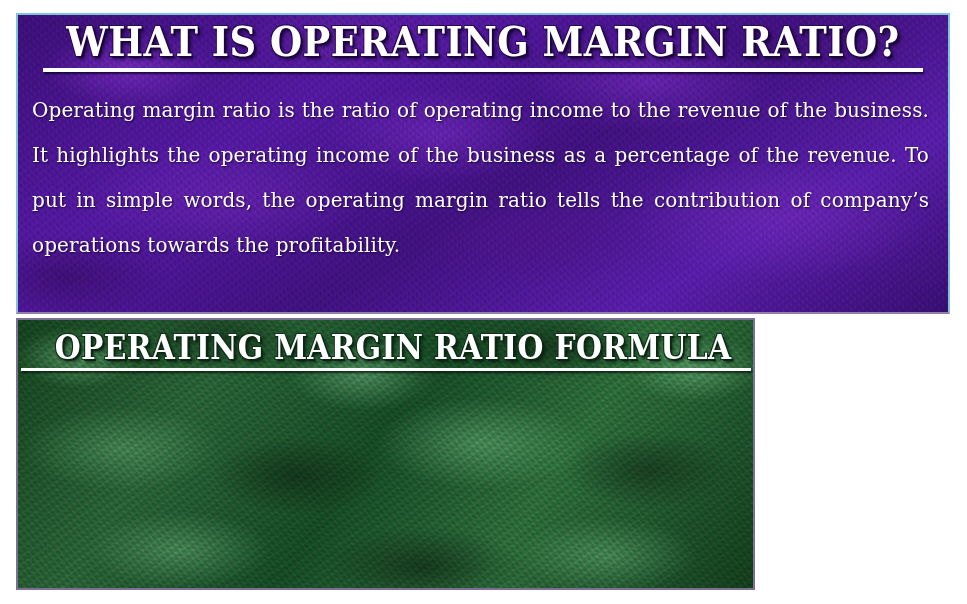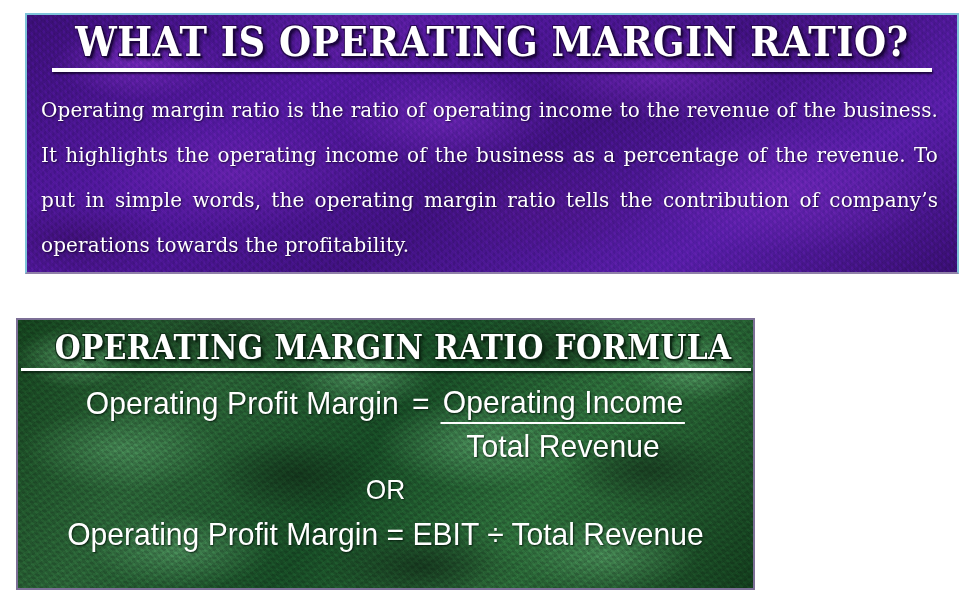--- a/index.html
+++ b/index.html
@@ -21,38 +21,37 @@
     background: #ffffff;
     box-sizing: border-box;
   }
 
   
   .panel-purple {
     position: absolute;
     left: 16px;
     top: 13px;
     width: 934px;
-    height: 261px;
+    height: 301px;
     box-sizing: border-box;
     border: 2px solid #7ec3d9;
     border-bottom: 2px solid #8f80a8;
     background-color: #4a158c;
     background-image:
       radial-gradient(ellipse 120px 55px at 12% 18%, rgba(118,44,186,0.85), rgba(118,44,186,0) 70%),
       radial-gradient(ellipse 150px 60px at 36% 8%, rgba(96,32,160,0.9), rgba(96,32,160,0) 72%),
       radial-gradient(ellipse 170px 70px at 68% 22%, rgba(112,40,180,0.8), rgba(112,40,180,0) 72%),
       radial-gradient(ellipse 130px 60px at 88% 10%, rgba(74,20,132,0.95), rgba(74,20,132,0) 70%),
       radial-gradient(ellipse 190px 80px at 22% 62%, rgba(104,36,172,0.8), rgba(104,36,172,0) 72%),
       radial-gradient(ellipse 160px 70px at 55% 75%, rgba(78,22,138,0.9), rgba(78,22,138,0) 72%),
       radial-gradient(ellipse 200px 85px at 82% 68%, rgba(110,40,178,0.75), rgba(110,40,178,0) 74%),
       radial-gradient(ellipse 140px 60px at 5%  88%, rgba(62,16,116,0.95), rgba(62,16,116,0) 72%),
       radial-gradient(ellipse 150px 65px at 45% 40%, rgba(124,48,196,0.55), rgba(124,48,196,0) 72%),
       linear-gradient(150deg, #3d1078 0%, #551aa0 30%, #41127f 55%, #5a1fa8 78%, #3a0f72 100%);
     overflow: hidden;
-    margin-left: 9px;
   }
   .panel-purple::after {
     content: "";
     position: absolute;
     inset: 0;
     pointer-events: none;
     background-image:
       repeating-linear-gradient(47deg, rgba(255,255,255,0.045) 0 2px, rgba(0,0,0,0.05) 2px 5px),
       repeating-linear-gradient(-38deg, rgba(255,255,255,0.035) 0 3px, rgba(0,0,0,0.045) 3px 6px),
       repeating-linear-gradient(88deg, rgba(160,90,220,0.07) 0 2px, rgba(30,5,60,0.07) 2px 4px);
@@ -249,31 +248,15 @@
   <section class="panel-purple">
     <h1 class="title-purple">What is Operating Margin Ratio?</h1>
     <div class="title-rule"></div>
     <p class="body-text">Operating margin ratio is the ratio of operating income to the revenue of the business. It highlights the operating income of the business as a percentage of the revenue. To put in simple words, the operating margin ratio tells the contribution of company’s operations towards the profitability.</p>
   </section>
 
   <section class="panel-green">
     <h2 class="title-green">Operating Margin Ratio Formula</h2>
     <div class="green-rule"></div>
 
-    <div class="formula-area">
-
-      <div class="formula-row">
-        <span class="formula-lhs">Operating Profit Margin</span>
-        <span class="formula-eq">=</span>
-        <span class="fraction">
-          <span class="frac-num">Operating Income</span>
-          <span class="frac-den">Total Revenue</span>
-        </span>
-      </div>
-
-      <div class="or-row">OR</div>
-
-      <div class="formula-row-2">Operating Profit Margin = EBIT ÷ Total Revenue</div>
-
-    </div>
   </section>
 
 </div>
 
 </body></html>

